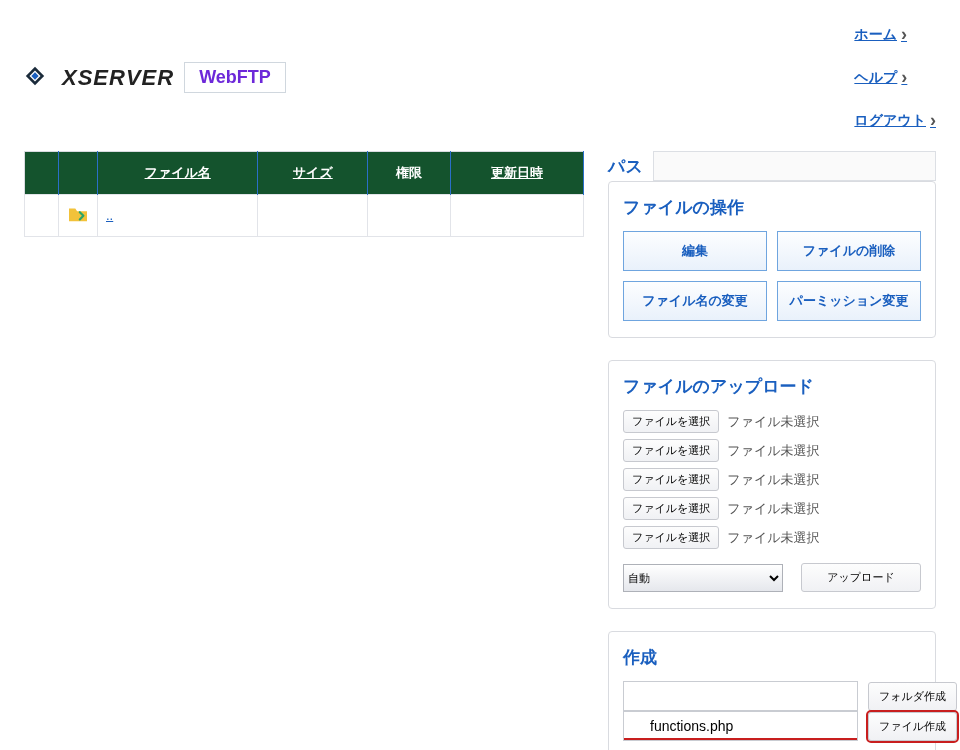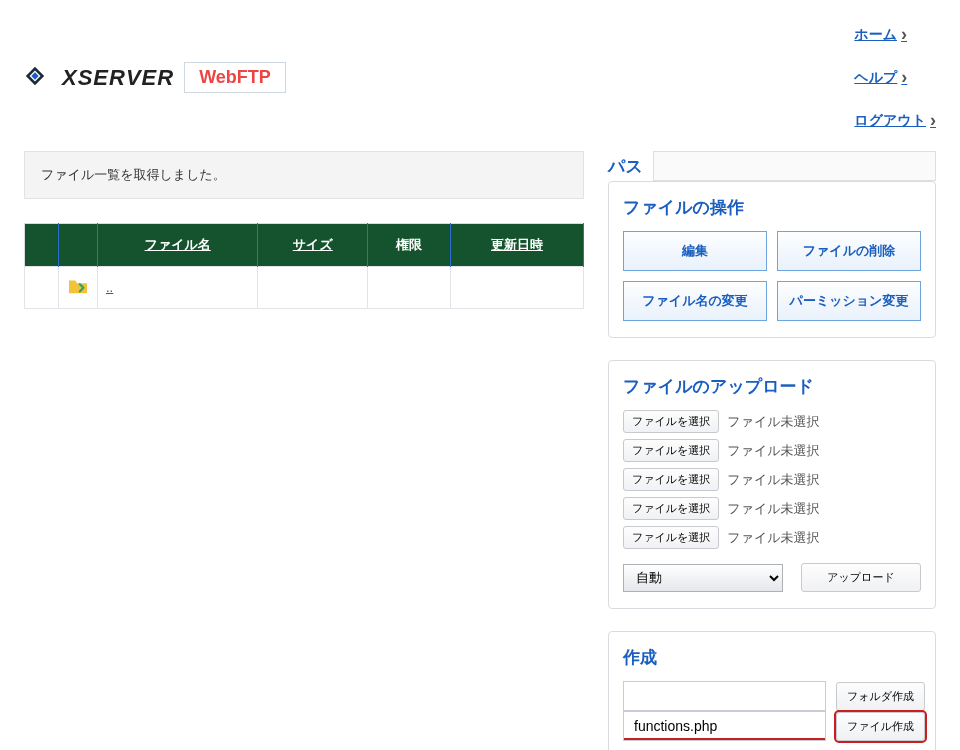--- a/index.html
+++ b/index.html
@@ -2,21 +2,21 @@
 <html><head>
 <meta charset="utf-8">
 <style>
 * { box-sizing: border-box; margin: 0; padding: 0; }
 body { font-family: "Hiragino Kaku Gothic Pro", Meiryo, sans-serif; font-size: 13px; color: #333; background: #fff; width: 960px; }
 .header { display: flex; justify-content: space-between; align-items: center; padding: 24px 24px 10px 24px; }
 .logo-wrap { display: flex; align-items: center; gap: 10px; }
 .logo-text { font-size: 22px; font-weight: 700; letter-spacing: 1px; color: #222; display: flex; align-items: flex-start; gap: 16px; font-style: italic; }
 .logo-icon { width: 22px; height: 22px; position: relative; }
 .logo-icon svg { display: block; }
-.webftp-badge { border: 1px solid #d0d7de; padding: 4px 14px; font-size: 18px; color: #ef4444; font-weight: 600; background: #fff; }
+.webftp-badge { border: 1px solid #d0d7de; padding: 4px 14px; font-size: 18px; color: #6d28d9; font-weight: 600; background: #fff; }
 .nav-links { display: flex; gap: 22px; flex-direction: column; }
 .nav-links a { color: #1a5fbf; text-decoration: underline; font-weight: 700; font-size: 14px; display: inline-flex; align-items: center; gap: 2px; }
 .nav-links a::after { content: "›"; font-size: 18px; text-decoration: none; display: inline-block; margin-left: 2px; color: #555; }
 .container { display: flex; padding: 10px 24px 24px 24px; gap: 24px; align-items: flex-start; }
 .left { flex: 1; }
 .right { width: 328px; }
 .status-msg { background: #f4f4f4; border: 1px solid #e2e2e2; padding: 14px 16px; font-size: 13px; margin-bottom: 24px; }
 .file-table { width: 100%; border-collapse: collapse; border: 1px solid #d9dbe0; }
 .file-table thead th { background: #14532d; color: #fff; font-weight: 700; padding: 12px 8px; font-size: 13px; border-right: 1px solid #2a6fc9; }
 .file-table thead th a { color: #fff; text-decoration: underline; }
@@ -30,24 +30,24 @@
 .path-label { color: #1a5fbf; font-size: 17px; font-weight: 600; }
 .path-input { flex: 1; height: 30px; border: 1px solid #dcdfe4; background: #fafafa; padding: 4px 8px; font-size: 13px; }
 .panel { border: 1px solid #d9dbe0; border-radius: 4px; padding: 14px 14px 16px 14px; margin-bottom: 22px; }
 .panel-title { color: #1a5fbf; font-size: 17px; font-weight: 600; margin-bottom: 12px; }
 .btn-grid { display: grid; grid-template-columns: 1fr 1fr; gap: 10px; }
 .op-btn { border: 1px solid #6fa5df; background: linear-gradient(#fdfeff,#e9f1fb); color: #1a5fbf; font-weight: 700; padding: 10px 4px; font-size: 13px; cursor: pointer; }
 .upload-row { display: flex; align-items: center; gap: 8px; margin-bottom: 6px; }
 .file-choose { border: 1px solid #c7c9cf; background: linear-gradient(#fdfdfd,#f0f1f4); font-size: 11px; padding: 3px 8px; cursor: pointer; border-radius: 3px; }
 .file-status { font-size: 13px; color: #555; }
 .upload-bottom { display: flex; gap: 18px; margin-top: 14px; align-items: center; }
-.select-mode { flex: none; width: 160px; height: 28px; border: 1px solid #aeb1b8; background: linear-gradient(#fff,#e5e7ec); font-size: 13px; padding: 2px 8px; }
+.select-mode { flex: none; width: 160px; height: 28px; border: 1px solid #aeb1b8; background: linear-gradient(#fff,#e5e7ec); font-size: 11px; padding: 2px 0; }
 .upload-btn { flex: 1; border: 1px solid #c7c9cf; background: linear-gradient(#fdfdfd,#f0f1f4); font-size: 11px; padding: 6px 8px; cursor: pointer; border-radius: 3px; }
 .create-row { display: flex; gap: 10px; align-items: center; }
-.create-input { flex: 1; height: 30px; border: 1px solid #c9ccd2; padding: 4px 10px; font-size: 14px; }
+.create-input { flex: 1; height: 30px; border: 1px solid #c9ccd2; padding: 4px 26px; font-size: 14px; }
 .small-btn { border: 1px solid #c7c9cf; background: linear-gradient(#fdfdfd,#f0f1f4); font-size: 11px; padding: 6px 10px; cursor: pointer; border-radius: 3px; white-space: nowrap; }
 .highlight-red { outline: 2px solid #c81e1e; outline-offset: 0; text-align: center; }
 .underline-red { box-shadow: inset 0 -2px 0 0 #c81e1e; }
 .encoding-row { display: flex; justify-content: flex-end; align-items: center; gap: 6px; padding: 6px 0; }
 .encoding-row .sel { width: 88px; height: 26px; border: 1px solid #4d75c2; background: linear-gradient(#fff,#e5e7ec); font-size: 13px; font-weight: 700; padding: 2px 6px; }
 </style>
 </head>
 <body>
 
 <div class="header">
@@ -66,21 +66,20 @@
   </div>
   <div class="nav-links">
     <a href="#">ホーム</a>
     <a href="#">ヘルプ</a>
     <a href="#">ログアウト</a>
   </div>
 </div>
 
 <div class="container">
   <div class="left">
-    <div class="status-msg">ファイル一覧を取得しました。</div>
 
     <table class="file-table">
       <thead>
         <tr>
           <th></th>
           <th></th>
           <th><a href="#">ファイル名</a></th>
           <th><a href="#">サイズ</a></th>
           <th><span>権限</span></th>
           <th><a href="#">更新日時</a></th>

